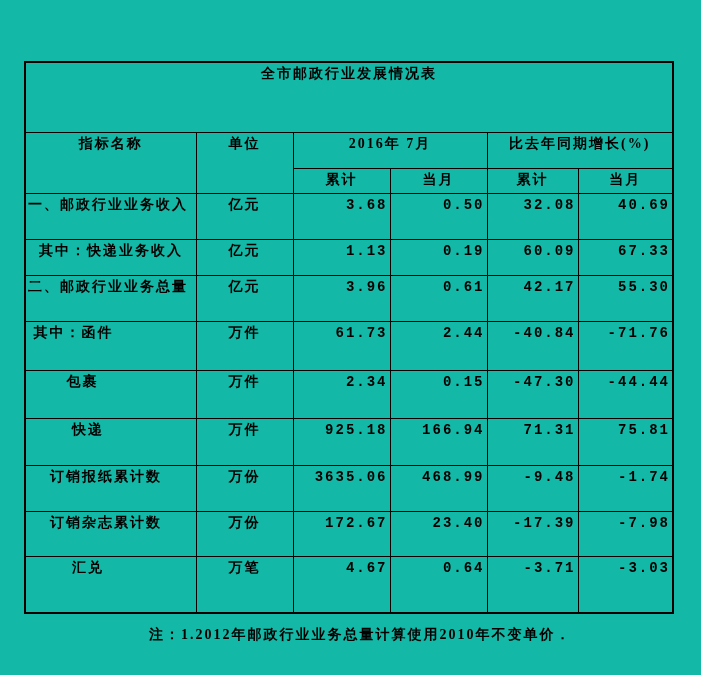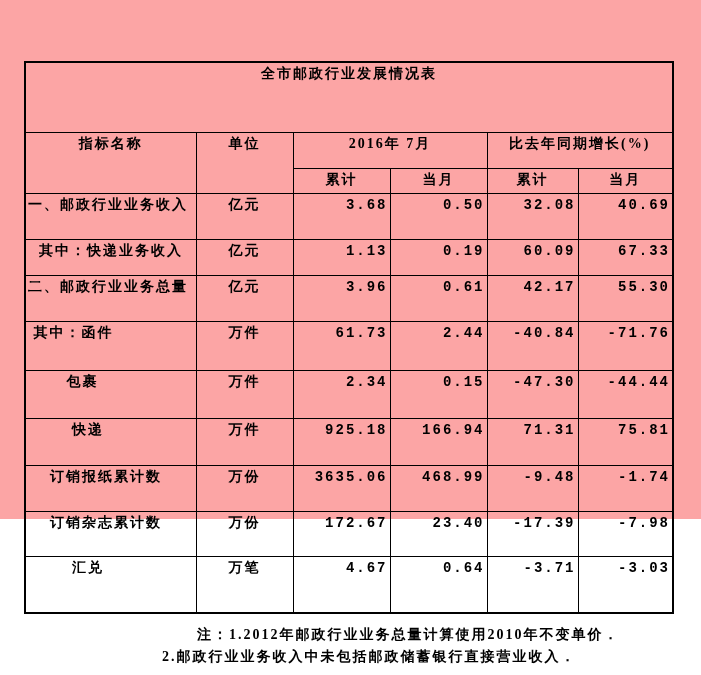--- a/index.html
+++ b/index.html
@@ -6,22 +6,22 @@
     margin: 0;
     padding: 0;
     width: 701px;
     height: 675px;
     background: #ffffff;
     overflow: hidden;
   }
   .sheet {
     position: relative;
     width: 701px;
-    height: 519px;
-    background: #fca5a5;
+    height: 675px;
+    background: #14b8a6;
     font-family: "Liberation Serif", serif;
     color: #000000;
   }
   table.report {
     position: absolute;
     left: 24px;
     top: 61px;
     width: 648px;
     border-collapse: collapse;
     table-layout: fixed;
@@ -69,21 +69,21 @@
     text-align: center;
     padding-top: 4px;
   }
   .note {
     position: absolute;
     font-weight: bold;
     font-size: 14px;
     letter-spacing: 2px;
     white-space: pre;
   }
-  .note1 { left: 149px; top: 626px; margin-left: 48px; }
+  .note1 { left: 149px; top: 626px; }
   .note2 { left: 162px; top: 648px; }
 </style>
 </head>
 <body>
 
 <div class="sheet">
 
   <table class="report">
     <colgroup>
       <col style="width:171px">
@@ -179,15 +179,14 @@
         <td class="c-unit">万笔</td>
         <td class="num">4.67</td>
         <td class="num">0.64</td>
         <td class="num num-g">-3.71</td>
         <td class="num">-3.03</td>
       </tr>
     </tbody>
   </table>
 
   <div class="note note1">注：1.2012年邮政行业业务总量计算使用2010年不变单价．</div>
-  <div class="note note2">2.邮政行业业务收入中未包括邮政储蓄银行直接营业收入．</div>
 
 </div>
 
 </body></html>

